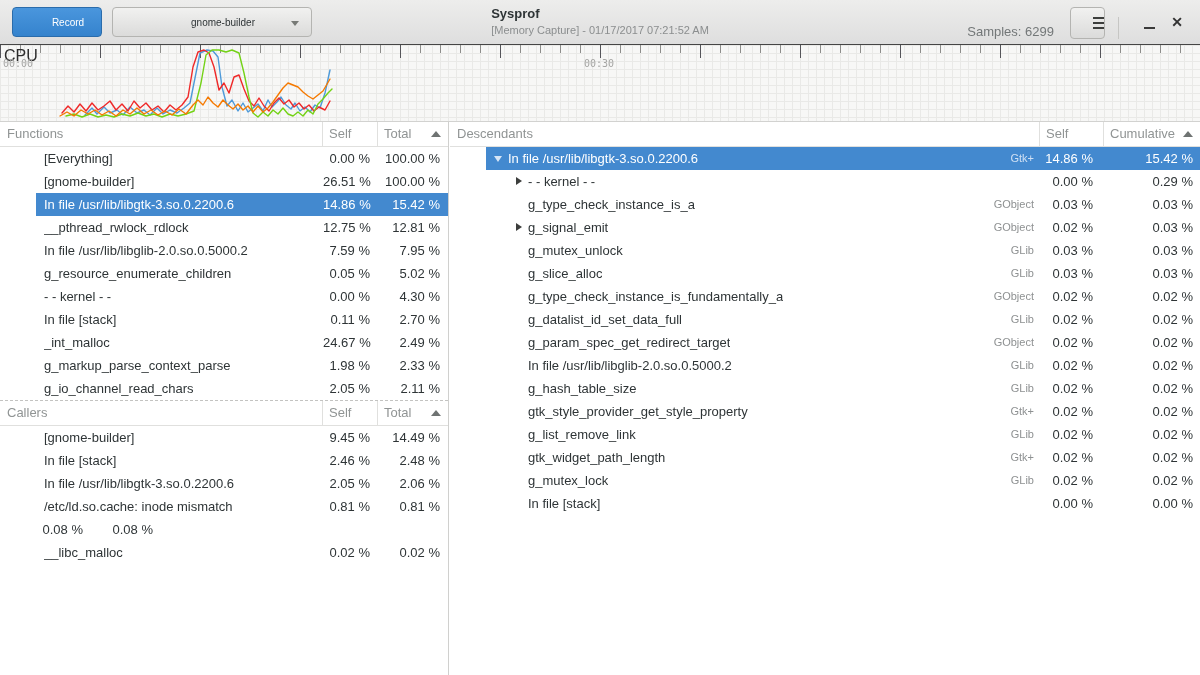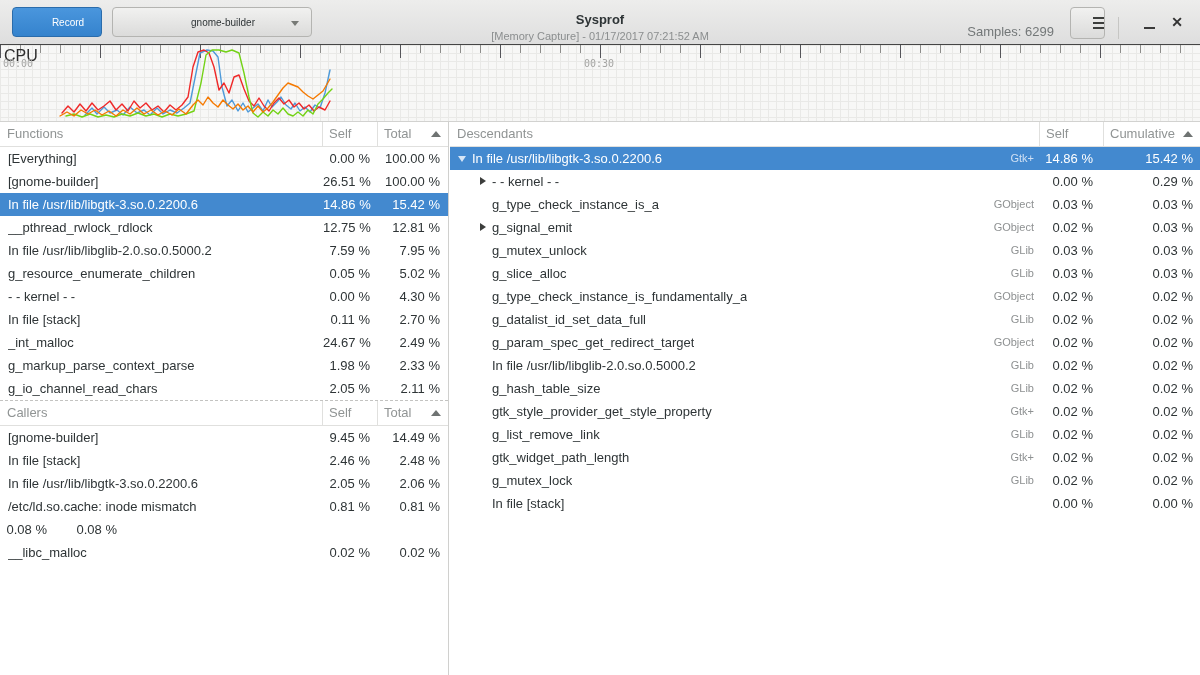--- a/index.html
+++ b/index.html
@@ -22,21 +22,21 @@
   }
   .record-btn {
     margin-left:12px; width:90px;
     background:linear-gradient(#4a96dd,#3583cd); border-color:#2a6cab; color:#fff;
   }
   .combo-btn { margin-left:10px; width:200px; position:relative; }
   .combo-caret {
     position:absolute; right:12px; top:13px; width:0; height:0;
     border-left:4px solid transparent; border-right:4px solid transparent; border-top:5px solid #777a76;
   }
-  .title-block { position:absolute; left:50%; top:12px; transform:translateX(-50%); text-align:center; }
+  .title-block { position:absolute; left:50%; top:6px; transform:translateX(-50%); }
   .title { font-size:13px; font-weight:bold; color:#2e3436; white-space:nowrap; }
   .subtitle { font-size:11px; color:#8b8e8f; margin-top:3px; white-space:nowrap; }
   .hb-right { margin-left:auto; display:flex; align-items:flex-end; }
   .samples { font-size:13px; color:#737778; margin-right:16px; white-space:nowrap; }
   .menu-btn { width:35px; height:32px; }
   .hamburger { width:14px; height:2px; background:#3c3e3c; box-shadow:0 -5px 0 #3c3e3c, 0 5px 0 #3c3e3c; }
   .hb-sep { width:1px; height:22px; background:#c6c6c4; margin:0 13px; }
   .win-btn { width:34px; height:34px; display:flex; align-items:center; justify-content:center; }
   .min-glyph { width:11px; height:2px; background:#3a3a3a; margin-top:12px; }
   .close-glyph { font-size:14px; color:#333; font-weight:bold; margin-right:12px; }
@@ -60,21 +60,21 @@
 
   .grid-header { display:flex; height:25px; line-height:24px; color:#909494; font-size:13px;
     border-bottom:1px solid #e0e0de; background:#fff; }
   .grid-header .h-cell { border-right:1px solid #e0e0de; }
   .grid-header .h-cell:last-child { border-right:none; }
   .h-name  { flex:1; padding-left:7px; }
   .h-val   { padding-left:6px; display:flex; }
   .sort-arrow { width:0; height:0; border-left:5px solid transparent; border-right:5px solid transparent;
     border-bottom:6px solid #6f7372; margin:9px 7px 0 auto; }
 
-  .trow { display:flex; height:23px; line-height:23px; font-size:13px; color:#2e3436; white-space:nowrap; }
+  .trow { display:flex; height:23px; line-height:23px; font-size:13px; color:#2e3436; white-space:nowrap;margin-left:36px; }
   .trow.selected { background:#4389cf; color:#fff; }
   .cell { overflow:hidden; }
   .c-name { flex:1; display:flex; align-items:center; padding-left:8px; }
   .c-val  { text-align:right; padding-right:8px; }
 
   
   .left-pane .w-self  { width:55px; }
   .left-pane .w-total { width:70px; }
   
   .right-pane .w-self  { width:64px; }

